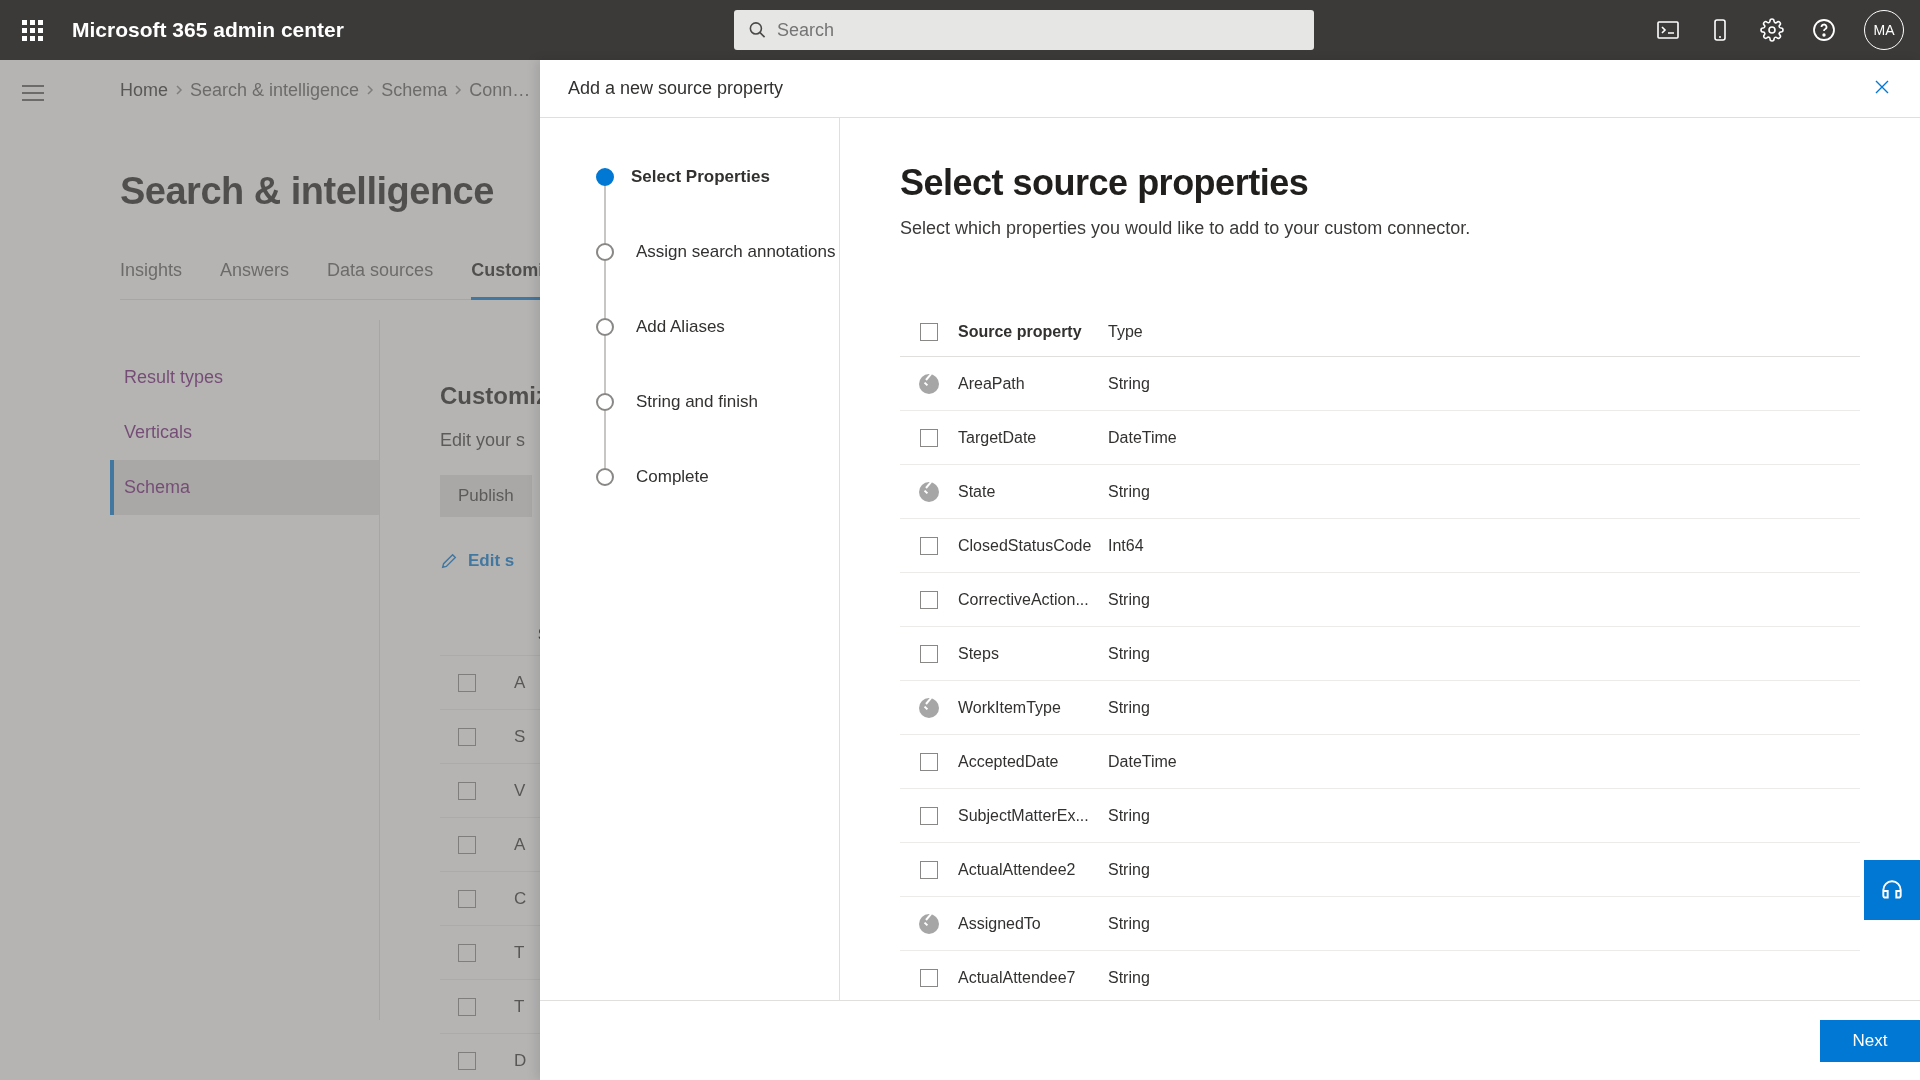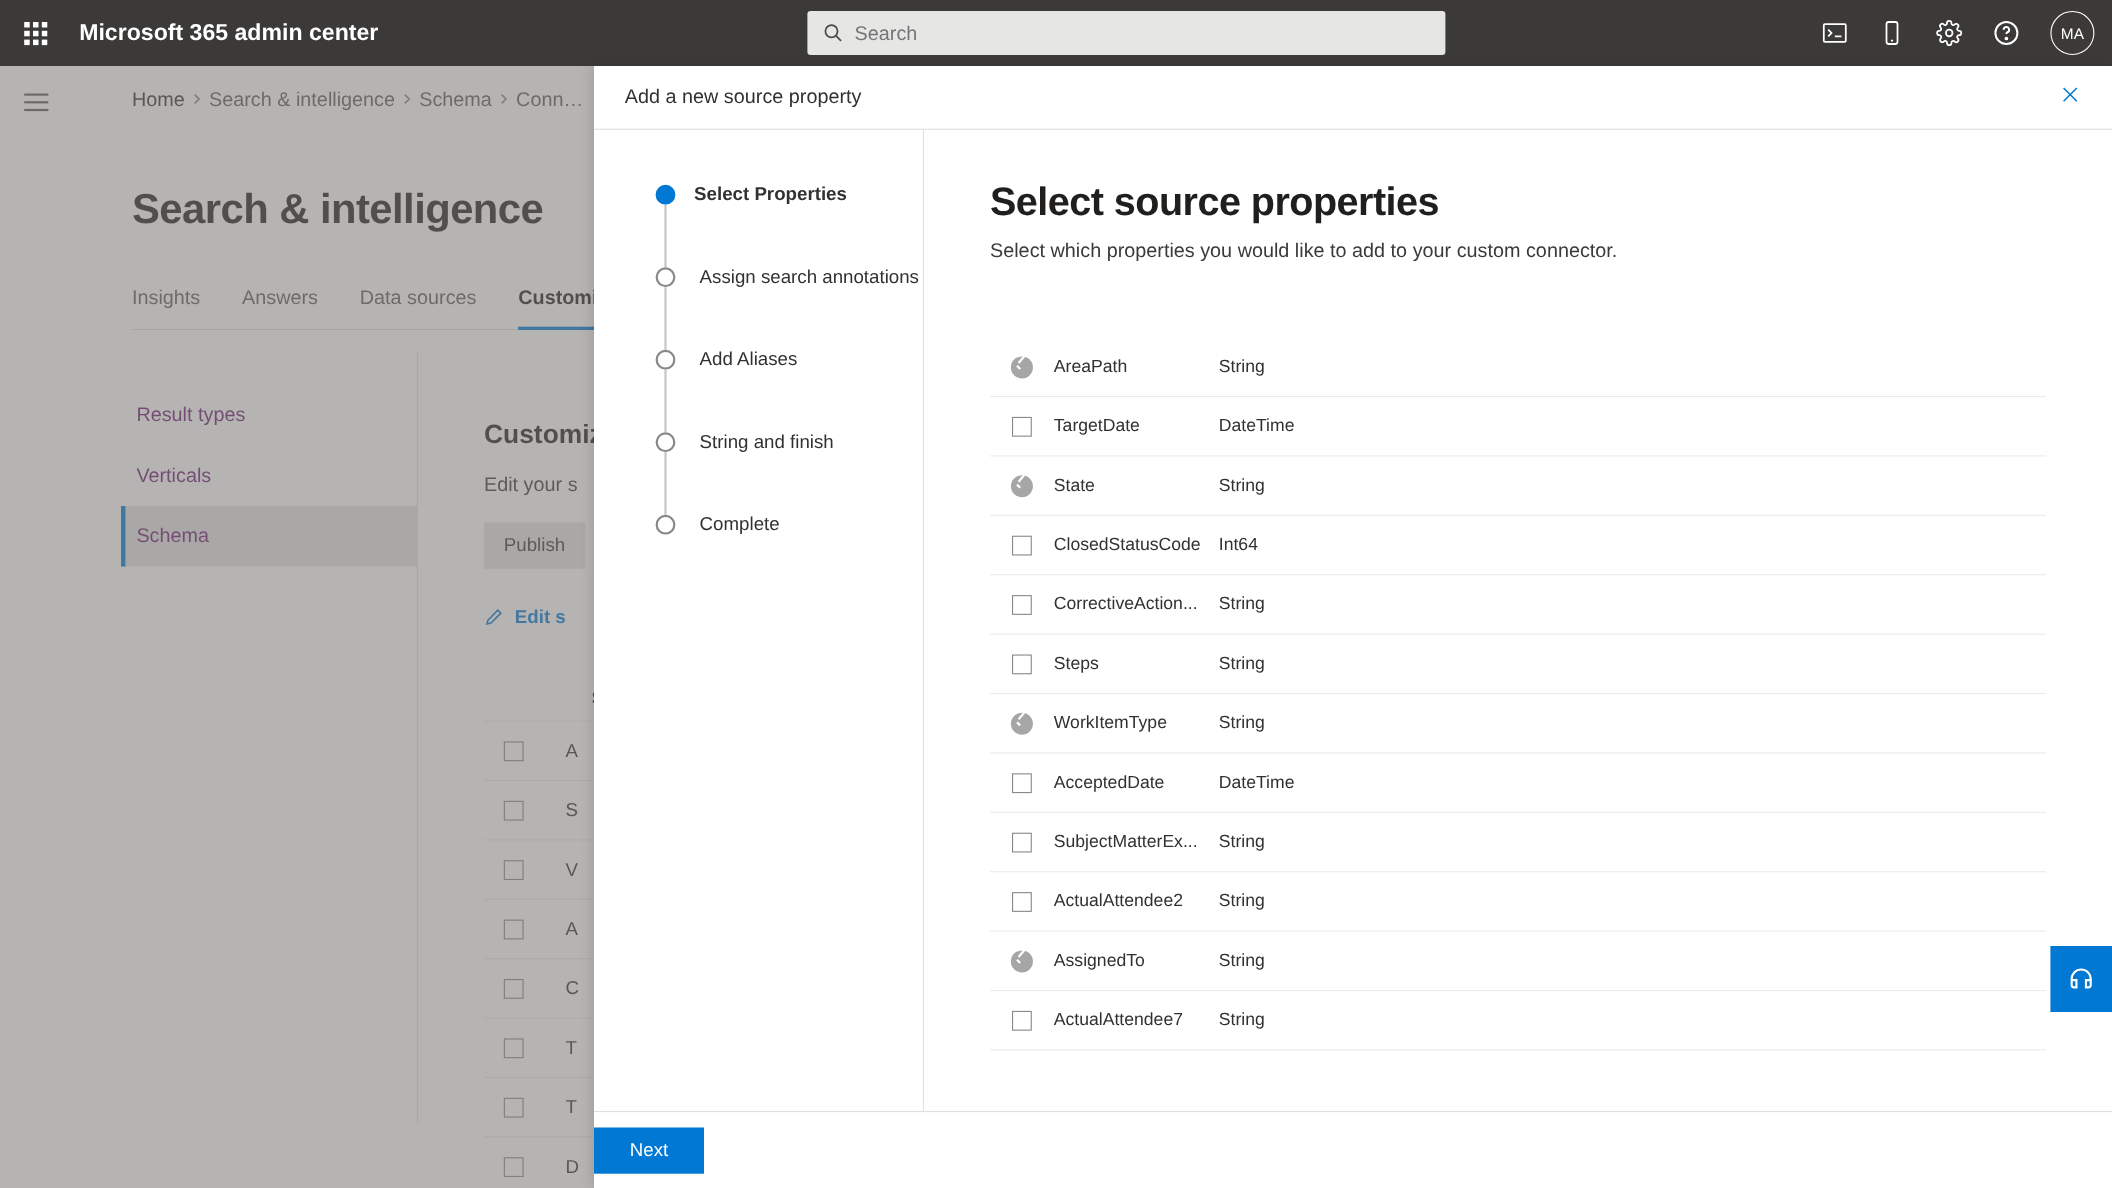--- a/index.html
+++ b/index.html
@@ -92,21 +92,21 @@
 .prop-cell-name { width:150px; font-size:16px; color:#323130; white-space:nowrap; overflow:hidden; text-overflow:ellipsis; }
 .prop-cell-type { font-size:16px; color:#323130; }
 .prop-header .prop-cell-name { font-weight:700; }
 .prop-header .prop-cell-type { font-weight:400; color:#323130; }
 
 .cb2 { width:18px; height:18px; border:1.5px solid #8a8886; cursor:pointer; }
 .cb2.locked { width:20px; height:20px; border:none; border-radius:50%; background:#a6a6a6; position:relative; cursor:default; }
 .cb2.locked::after { content:""; position:absolute; left:5px; top:9px; width:4px; height:2px; background:#fff; transform:rotate(45deg); }
 .cb2.locked::before { content:""; position:absolute; left:7px; top:5px; width:8px; height:2px; background:#fff; transform:rotate(-50deg); transform-origin:left; }
 
-.flyout-footer { height:70px; border-top:1px solid #e1dfdd; display:flex; align-items:center; justify-content:flex-start; }
+.flyout-footer { height:80px; border-top:1px solid #e1dfdd; display:flex; align-items:center; justify-content:flex-end; }
 .next-btn { height:42px; width:100px; background:#0078d4; color:#fff; border:none; font-size:17px; font-weight:400; cursor:pointer; }
 
 
 .feedback-tab { position:absolute; right:0; bottom:160px; width:56px; height:60px; background:#0078d4; display:flex; align-items:center; justify-content:center; cursor:pointer; }
 .feedback-tab svg { width:26px; height:26px; color:#fff; }
 </style>
 </head>
 <body>
 
 <div class="topbar">
@@ -285,20 +285,27 @@
           </div>
           <div class="step">
             <div class="dot"></div>
             <div class="label">Complete</div>
           </div>
         </div>
       <div class="content-col">
         <div class="content-title">Select source properties</div>
         <div class="content-sub">Select which properties you would like to add to your custom connector.</div>
         <div class="prop-table">
+          <div class="prop-header">
+            <div class="prop-cell-cb">
+                <div class="cb2"></div>
+              </div>
+            <div class="prop-cell-name">Source property</div>
+            <div class="prop-cell-type">Type</div>
+          </div>
           <div id="prop-rows">
               <div class="prop-row">
                 <div class="prop-cell-cb">
                   <div class="cb2 locked"></div>
                 </div>
                 <div class="prop-cell-name">AreaPath</div>
                 <div class="prop-cell-type">String</div>
               </div>
               <div class="prop-row">
                 <div class="prop-cell-cb">

